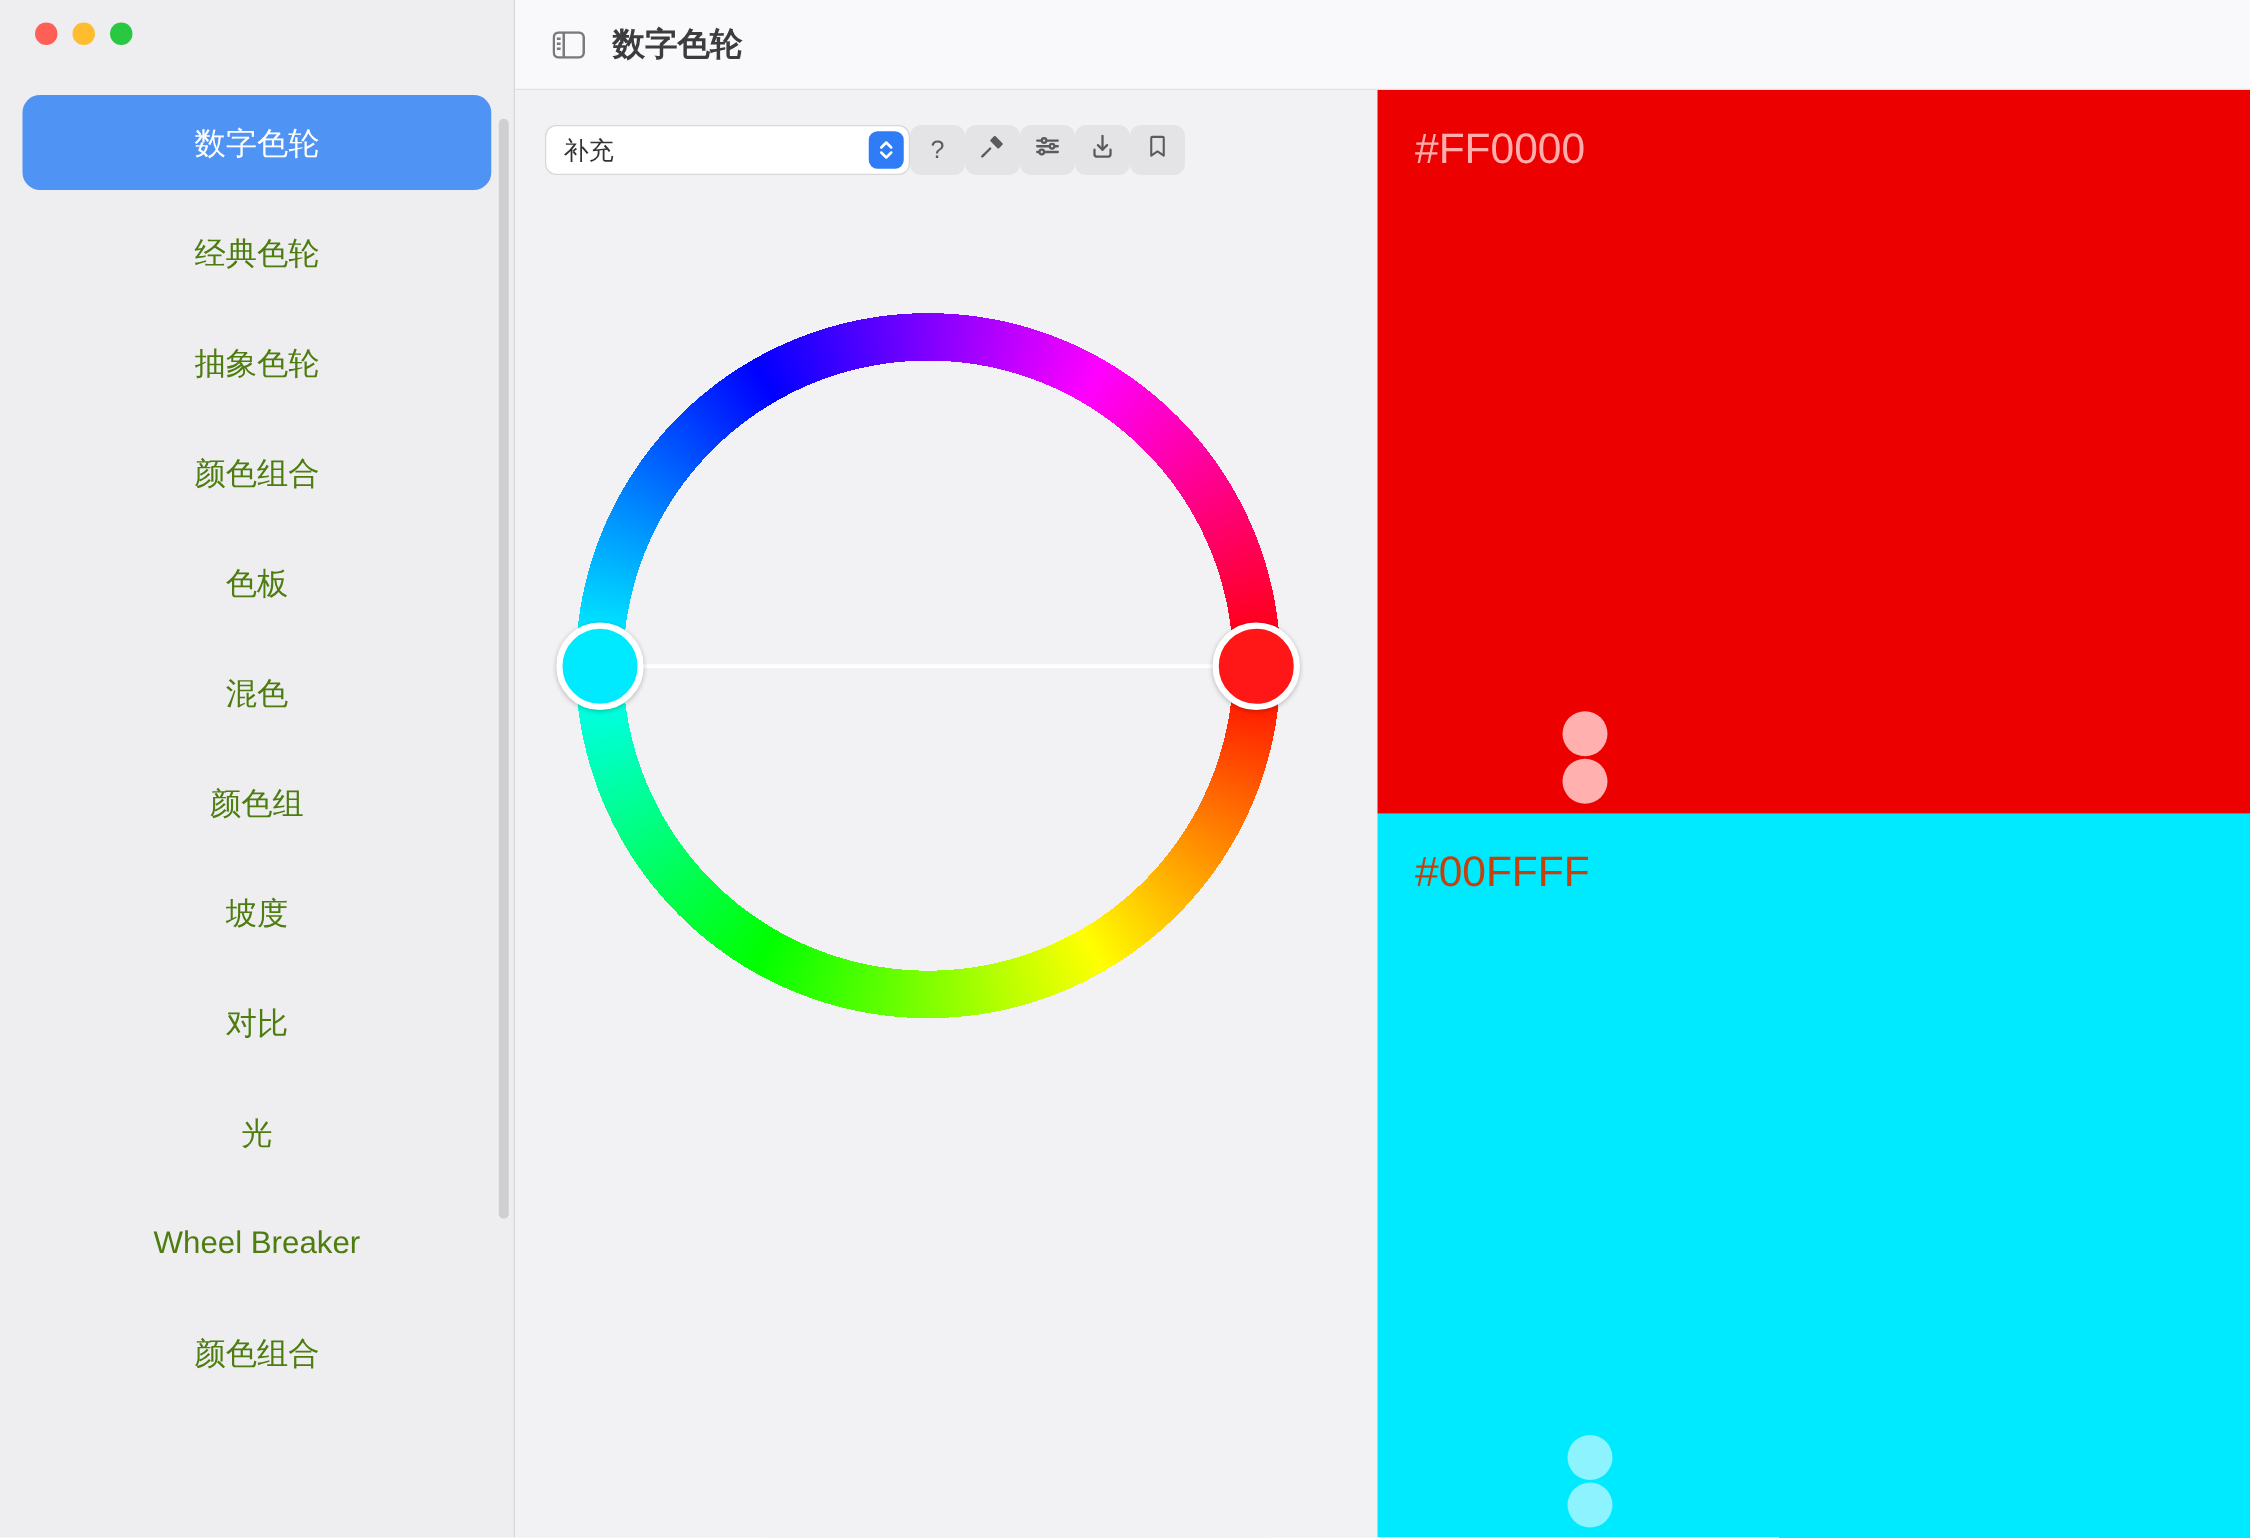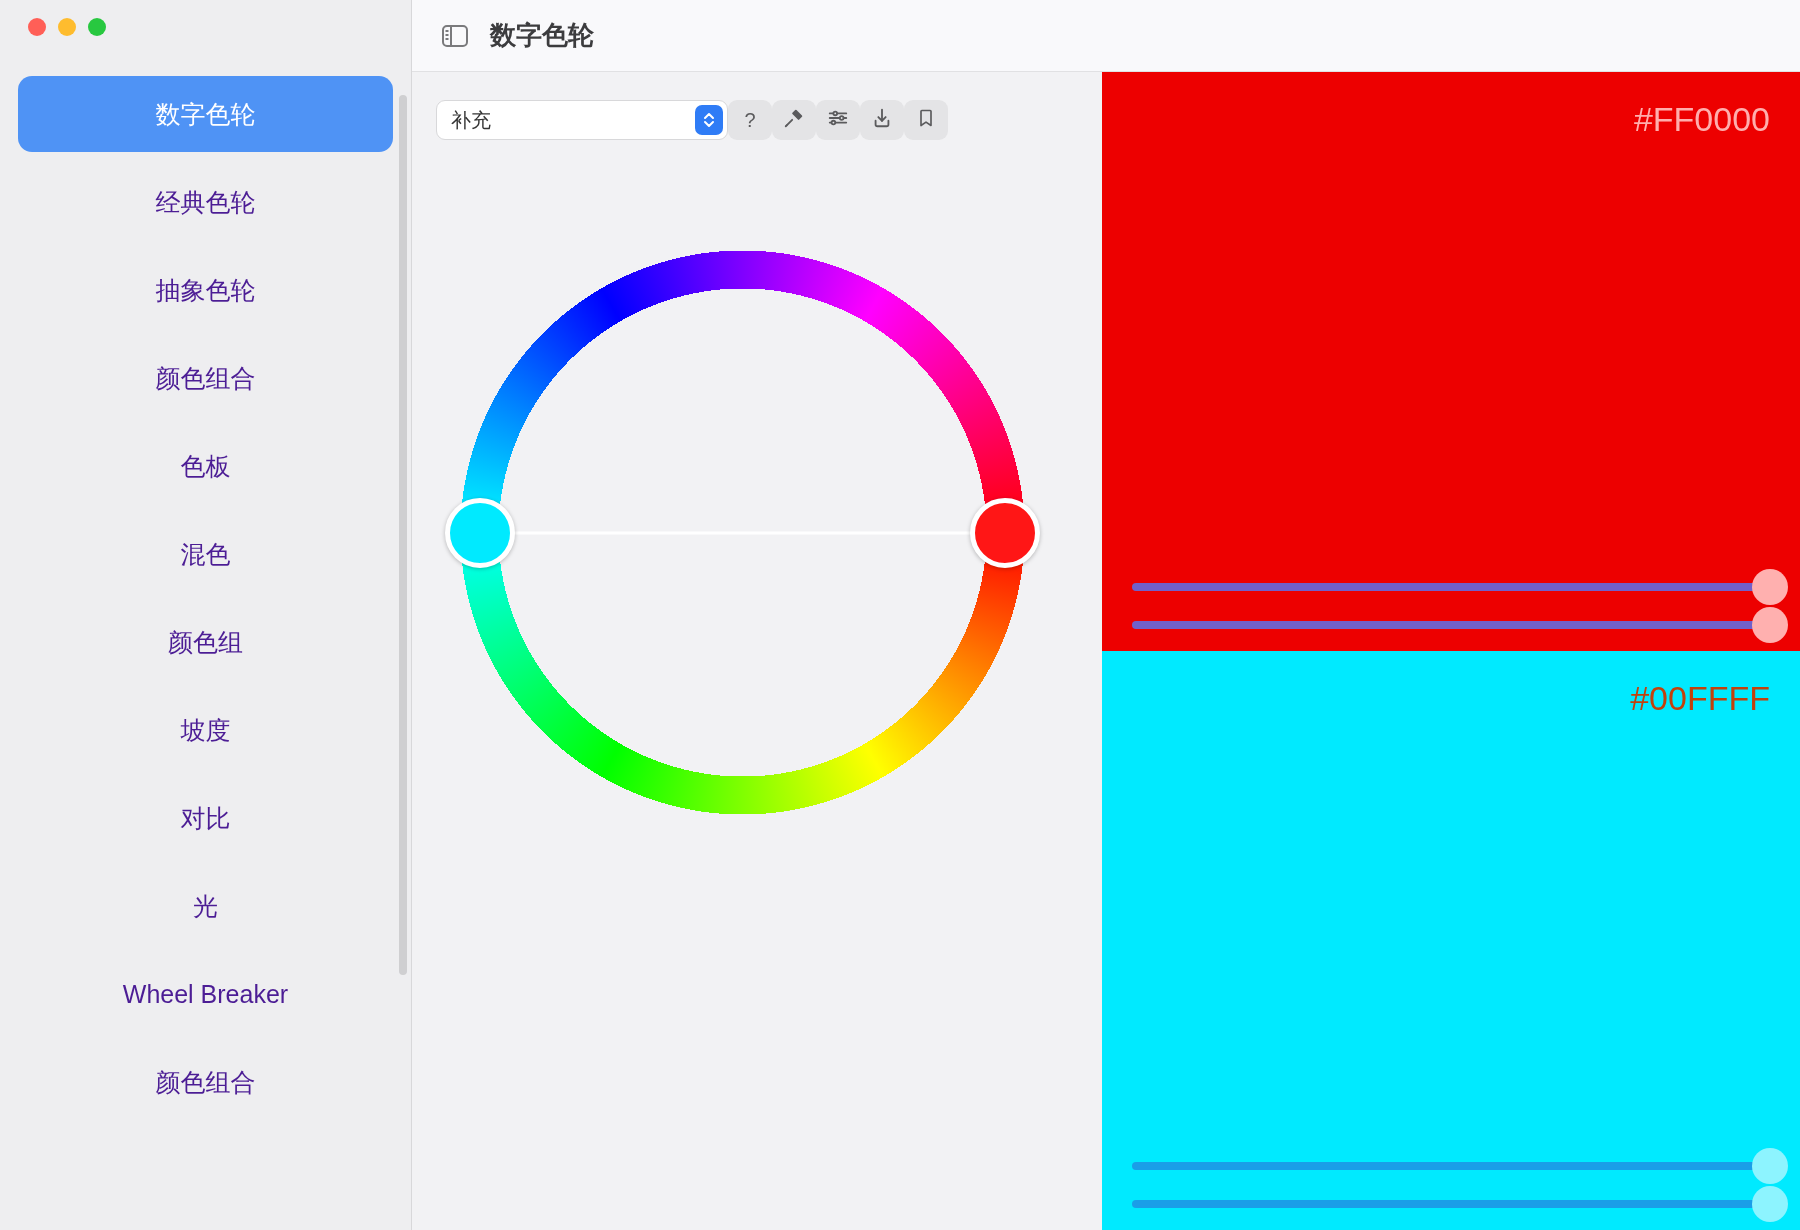--- a/index.html
+++ b/index.html
@@ -45,21 +45,21 @@
       overflow-y: auto;
       padding: 0 18px 20px 18px;
     }
     .sidebar-item {
       height: 76px;
       display: flex;
       align-items: center;
       justify-content: center;
       border-radius: 14px;
       font-size: 25px;
-      color: #4c1d95;
+      color: #4d7c0f;
       margin-bottom: 12px;
       cursor: pointer;
       user-select: none;
     }
     .sidebar-item.selected {
       background: #4f93f5;
       color: #fff;
     }
     .sidebar-scrollbar {
       position: absolute;
@@ -196,21 +196,20 @@
     .preview-pane {
       flex: 1;
       display: flex;
       flex-direction: column;
     }
     .swatch {
       flex: 1;
       position: relative;
       padding: 28px 30px 22px 30px;
       display: flex;
-      flex-direction: column;
     }
     .swatch-label {
       text-align: right;
       font-size: 34px;
       font-weight: 500;
     }
     .swatch .sliders {
       margin-top: auto;
       display: flex;
       flex-direction: column;

